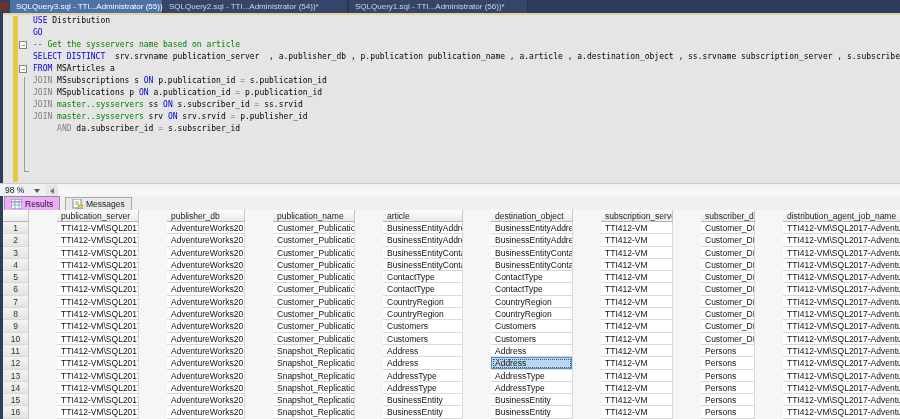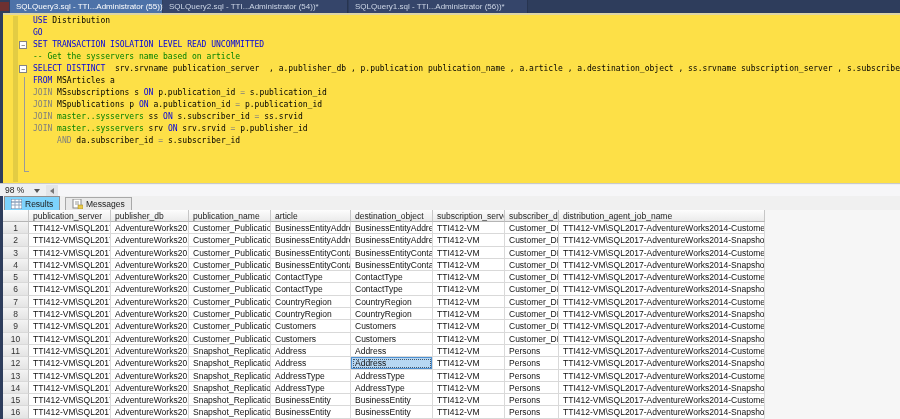--- a/index.html
+++ b/index.html
@@ -17,21 +17,21 @@
   #tab2{left:163px;width:185px;}
   #tab3{left:349px;width:179px;}
   .tab-x{font-size:8px;line-height:8px;color:#e6ecf6;cursor:pointer;}
   .tab-pin svg rect{fill:#dbe3f0;}
   #tab-accent{position:absolute;left:0;top:13px;width:900px;height:2px;background:#ddd5a4;}
 
   
   #left-strip{position:absolute;left:0;top:13px;width:3px;height:406px;background:#2e3d5c;}
 
   
-  #editor{position:absolute;left:3px;top:15px;width:897px;height:168px;background:#fde047;overflow:hidden;}
+  #editor{position:absolute;left:3px;top:15px;width:897px;height:168px;background:#e5e5e5;overflow:hidden;}
   #change-bar{position:absolute;left:10px;top:1px;width:5px;height:166px;background:#e3cc43;}
   #fold-guide{position:absolute;left:21px;top:62px;width:1px;height:94px;background:#9a9a9a;}
   #fold-guide-tick{position:absolute;left:21px;top:156px;width:5px;height:1px;background:#9a9a9a;}
   #code-lines{position:absolute;left:0;top:0;width:100%;}
   .code-line{height:12px;line-height:12px;padding-left:30px;white-space:pre;overflow:hidden;
              font-family:"DejaVu Sans Mono",monospace;font-size:8px;}
   .c-kw{color:#0000e0;}
   .c-cm{color:#008000;}
   .c-sys{color:#008000;}
   .c-op{color:#7f7f7f;}
@@ -45,25 +45,25 @@
   #zoom-caret{position:absolute;left:34px;top:5px;width:0;height:0;border-left:3px solid transparent;
               border-right:3px solid transparent;border-top:4px solid #555;cursor:pointer;}
   #hscroll-left{position:absolute;left:46px;top:1px;width:12px;height:11px;background:#e3e5e8;display:flex;align-items:center;justify-content:center;cursor:pointer;}
   #hscroll-left div{width:0;height:0;border-top:3px solid transparent;border-bottom:3px solid transparent;border-right:4px solid #777;}
   #hscroll-track{position:absolute;left:58px;top:1px;width:842px;height:11px;background:#f6f6f8;cursor:pointer;}
 
   
   #results-tabs{position:absolute;left:3px;top:196px;width:897px;height:14px;background:#f0f0f0;}
   .rtab{position:absolute;top:0;height:14px;display:flex;align-items:center;gap:3px;padding:0 6px;
         font-size:8.5px;color:#1a1a1a;box-sizing:border-box;cursor:pointer;}
-  #rtab-results{left:1px;background:#7dd3fc;border:1px solid #8f8f8f;border-bottom:none;z-index:2;}
+  #rtab-results{left:1px;background:#f0abfc;border:1px solid #8f8f8f;border-bottom:none;z-index:2;}
   #rtab-messages{left:62px;background:#e9e9e9;border:1px solid #a8a8a8;border-bottom:none;top:1px;height:13px;}
 
   #grid{position:absolute;left:3px;top:210px;width:897px;height:209px;background:#f6f6f6;overflow:hidden;}
-  .g-row{display:flex;width:762px;}
+  .g-row{display:flex;width:762px;gap:28px;}
   .g-cell{box-sizing:border-box;border-right:1px solid #d9d9d9;border-bottom:1px solid #d9d9d9;
           font-size:8.5px;color:#111;padding:0 0 0 4px;white-space:nowrap;overflow:hidden;
           height:12.3px;line-height:12px;background:#ffffff;}
   .g-head .g-cell{background:linear-gradient(#fdfdfd,#ebebeb);border-right:1px solid #c6c6c6;
                   border-bottom:1px solid #b5b5b5;color:#222;height:12px;}
   .g-num{background:linear-gradient(#f3f3f3,#e4e4e4);border-right:1px solid #c6c6c6;color:#333;
          text-align:center;padding:0;}
   .g-cell.selected{background:#b7d7f2;box-shadow:inset 0 0 0 1px #4e91d2;outline:1px dotted #44576b;outline-offset:-3px;}
 </style>
 </head>
@@ -92,21 +92,20 @@
   <div id="tab-accent"></div>
   <div id="left-strip"></div>
 
   <div id="editor">
     <div id="change-bar"></div>
     <div id="fold-guide"></div>
     <div id="fold-guide-tick"></div>
     <div id="code-lines">
         <div class="code-line"><span class="c-kw">USE</span><span class="c-tx"> Distribution</span></div>
         <div class="code-line"><span class="c-kw">GO</span></div>
-        <div class="code-line"><span class="c-kw">SET TRANSACTION ISOLATION LEVEL READ UNCOMMITTED</span></div>
         <div class="code-line"><span class="c-cm">-- Get the sysservers name based on article</span></div>
         <div class="code-line"><span class="c-kw">SELECT DISTINCT</span><span class="c-tx">  srv.srvname publication_server  , a.publisher_db , p.publication publication_name , a.article , a.destination_object , ss.srvname subscription_server , s.subscriber_db</span></div>
         <div class="code-line"><span class="c-kw">FROM</span><span class="c-tx"> MSArticles a</span></div>
         <div class="code-line"><span class="c-op">JOIN</span><span class="c-tx"> MSsubscriptions s </span><span class="c-kw">ON</span><span class="c-tx"> p.publication_id </span><span class="c-op">=</span><span class="c-tx"> s.publication_id</span></div>
         <div class="code-line"><span class="c-op">JOIN</span><span class="c-tx"> MSpublications p </span><span class="c-kw">ON</span><span class="c-tx"> a.publication_id </span><span class="c-op">=</span><span class="c-tx"> p.publication_id</span></div>
         <div class="code-line"><span class="c-op">JOIN</span><span class="c-tx"> </span><span class="c-sys">master..sysservers</span><span class="c-tx"> ss </span><span class="c-kw">ON</span><span class="c-tx"> s.subscriber_id </span><span class="c-op">=</span><span class="c-tx"> ss.srvid</span></div>
         <div class="code-line"><span class="c-op">JOIN</span><span class="c-tx"> </span><span class="c-sys">master..sysservers</span><span class="c-tx"> srv </span><span class="c-kw">ON</span><span class="c-tx"> srv.srvid </span><span class="c-op">=</span><span class="c-tx"> p.publisher_id</span></div>
         <div class="code-line"><span class="c-tx">     </span><span class="c-op">AND</span><span class="c-tx"> da.subscriber_id </span><span class="c-op">=</span><span class="c-tx"> s.subscriber_id</span></div>
       </div>
   <div class="fold-box" style="top: 26px;">−</div>

